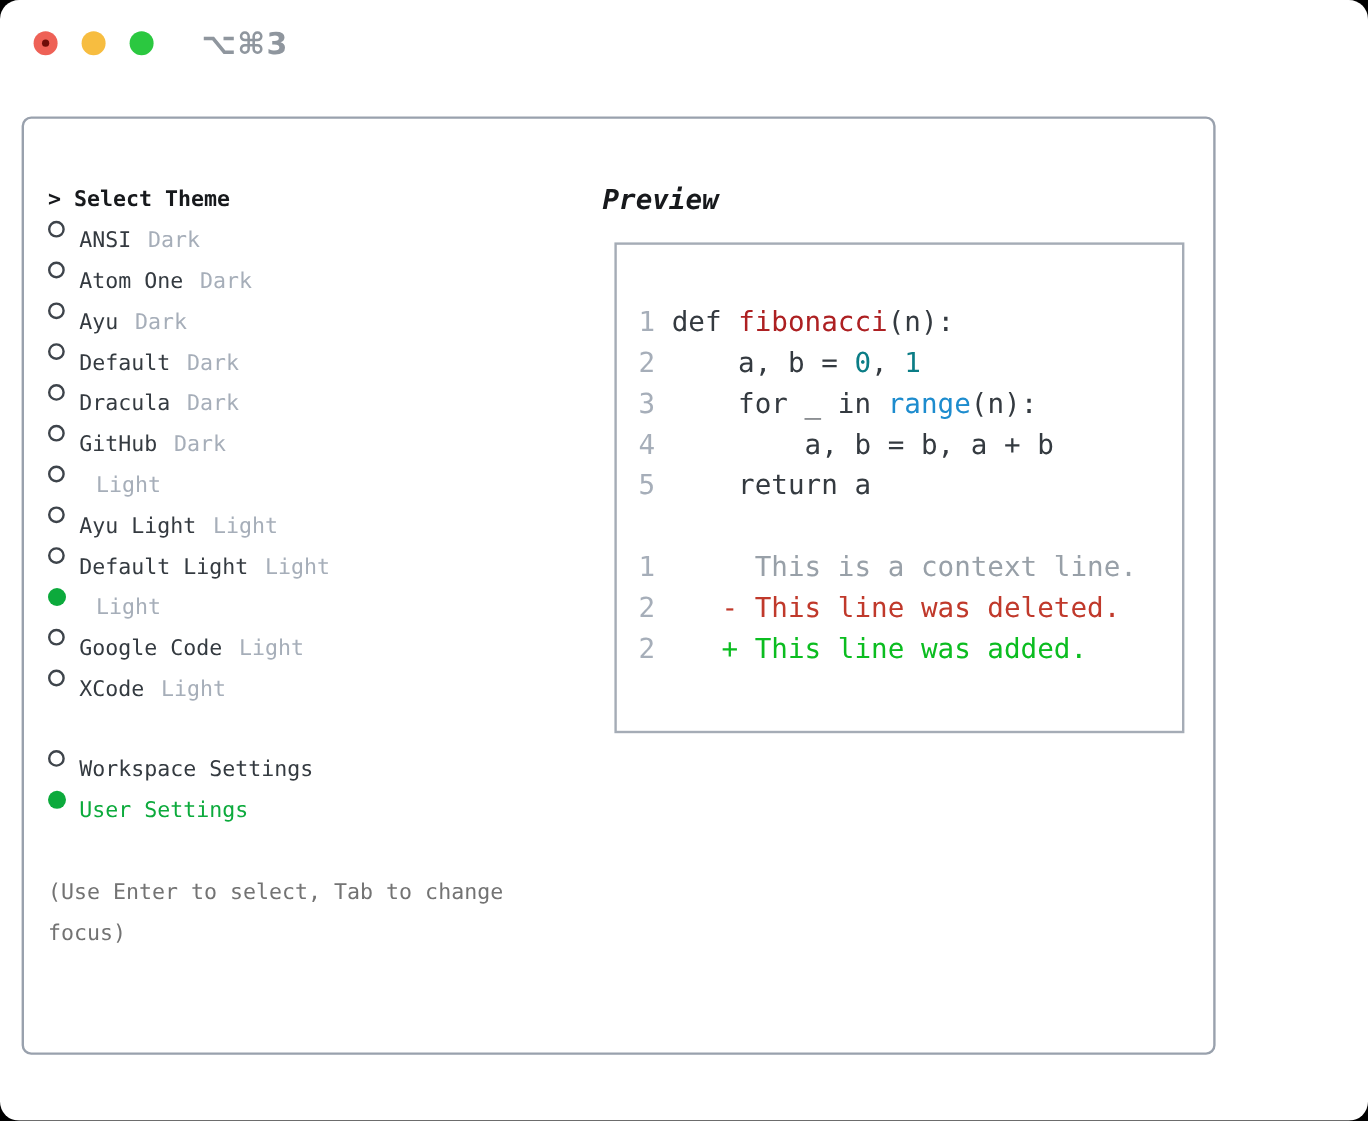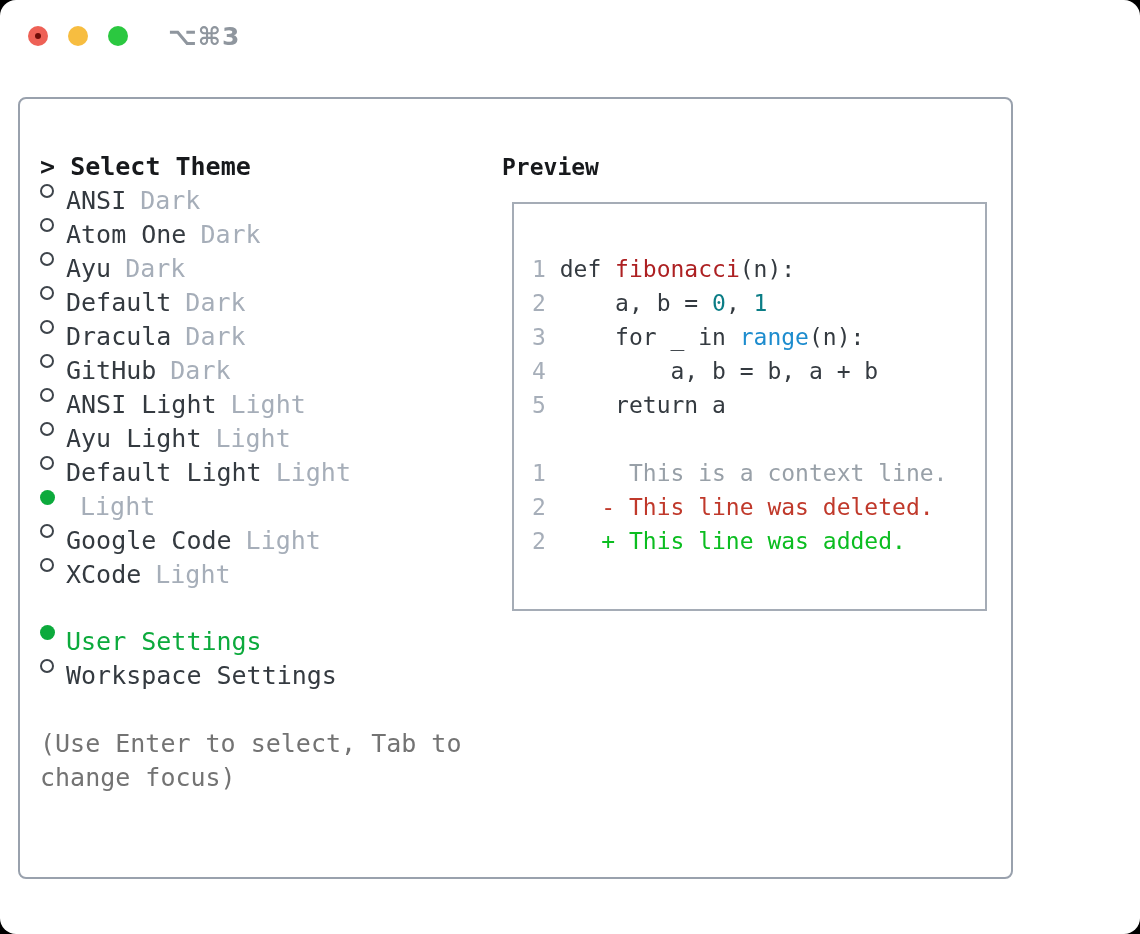--- a/index.html
+++ b/index.html
@@ -13,36 +13,36 @@
   .tl.red{left:28px;background:#ee6156;}
   .tl.red .dot{position:absolute;left:7px;top:7px;width:6px;height:6px;border-radius:50%;background:#6e0d08;}
   .tl.yellow{left:68px;background:#f7bd40;}
   .tl.green{left:108px;background:#2bc840;}
   .title{position:absolute;left:168px;top:22px;font-family:"DejaVu Sans", sans-serif;
          font-size:25px;font-weight:bold;color:#8f969e;letter-spacing:1px;}
   
   .panel{position:absolute;left:18px;top:97px;width:995px;height:782px;box-sizing:border-box;
          border:2px solid #99a1ad;border-radius:8px;background:#ffffff;}
   
-  .left{position:absolute;left:20px;top:51px;width:450px;font-size:25px;line-height:34px;color:#343a40;}
+  .left{position:absolute;left:20px;top:51px;width:450px;font-size:18px;line-height:34px;color:#343a40;}
   .hdr{font-weight:bold;color:#17191c;white-space:pre;}
   .row{display:flex;height:34px;}
   .circle{flex:0 0 auto;width:14px;height:14px;box-sizing:border-box;border:2px solid #3e444b;
           border-radius:50%;margin-right:12px;}
   .circle.sel{background:#0caa3c;border-color:#0caa3c;width:15px;height:15px;border:none;margin-right:11px;}
   .name{white-space:pre;}
   .name.sel{color:#0caa3c;}
   .tag{color:#a6aeb9;margin-left:14px;white-space:pre;}
   .spacer1{height:33px;}
   .spacer2{height:34px;}
   .apply-hdr{padding-left:26px;color:#202428;}
   .hint{color:#737373;width:432px;}
   
   .preview-hdr{position:absolute;left:482px;top:51px;font-size:23px;line-height:34px;
-               font-weight:bold;color:#17191c;}
+               font-weight:bold;color:#17191c;font-style:italic;}
   .preview-box{position:absolute;left:492px;top:103px;width:475px;height:409px;box-sizing:border-box;
                border:2px solid #a5acb6;background:#ffffff;overflow:hidden;}
   .preview-box pre{margin:0;padding:48px 0 0 18px;font-family:"DejaVu Sans Mono", monospace;
                    font-size:23px;line-height:34px;}
   .tok-ln{color:#a6aeb9;}
   .tok-plain{color:#343a40;}
   .tok-func{color:#ad2022;}
   .tok-literal{color:#0b7d86;}
   .tok-call{color:#1d8cce;}
   .tok-ctx{color:#98a0a8;}
@@ -94,21 +94,20 @@
               <span class="name">Dracula</span>
               <span class="tag">Dark</span>
             </div>
             <div class="row">
               <span class="circle"></span>
               <span class="name">GitHub</span>
               <span class="tag">Dark</span>
             </div>
             <div class="row">
               <span class="circle"></span>
-              <span class="name">ANSI Light</span>
               <span class="tag">Light</span>
             </div>
             <div class="row">
               <span class="circle"></span>
               <span class="name">Ayu Light</span>
               <span class="tag">Light</span>
             </div>
             <div class="row">
               <span class="circle"></span>
               <span class="name">Default Light</span>
@@ -125,26 +124,26 @@
             </div>
             <div class="row">
               <span class="circle"></span>
               <span class="name">XCode</span>
               <span class="tag">Light</span>
             </div>
           </div>
         <div class="spacer1"></div>
         <div id="apply-list">
             <div class="row">
+              <span class="circle"></span>
+              <span class="name">Workspace Settings</span>
+            </div>
+            <div class="row">
               <span class="circle sel"></span>
               <span class="name sel">User Settings</span>
-            </div>
-            <div class="row">
-              <span class="circle"></span>
-              <span class="name">Workspace Settings</span>
             </div>
           </div>
         <div class="spacer2"></div>
         <div class="hint">(Use Enter to select, Tab to change focus)</div>
       </div>
 
       <div class="preview-hdr">Preview</div>
       <div class="preview-box">
         <pre id="code"><span class="tok-ln">1</span><span class="tok-plain"> def </span><span class="tok-func">fibonacci</span><span class="tok-plain">(n):</span>
 <span class="tok-ln">2</span><span class="tok-plain">     a, b = </span><span class="tok-literal">0</span><span class="tok-plain">, </span><span class="tok-literal">1</span>

